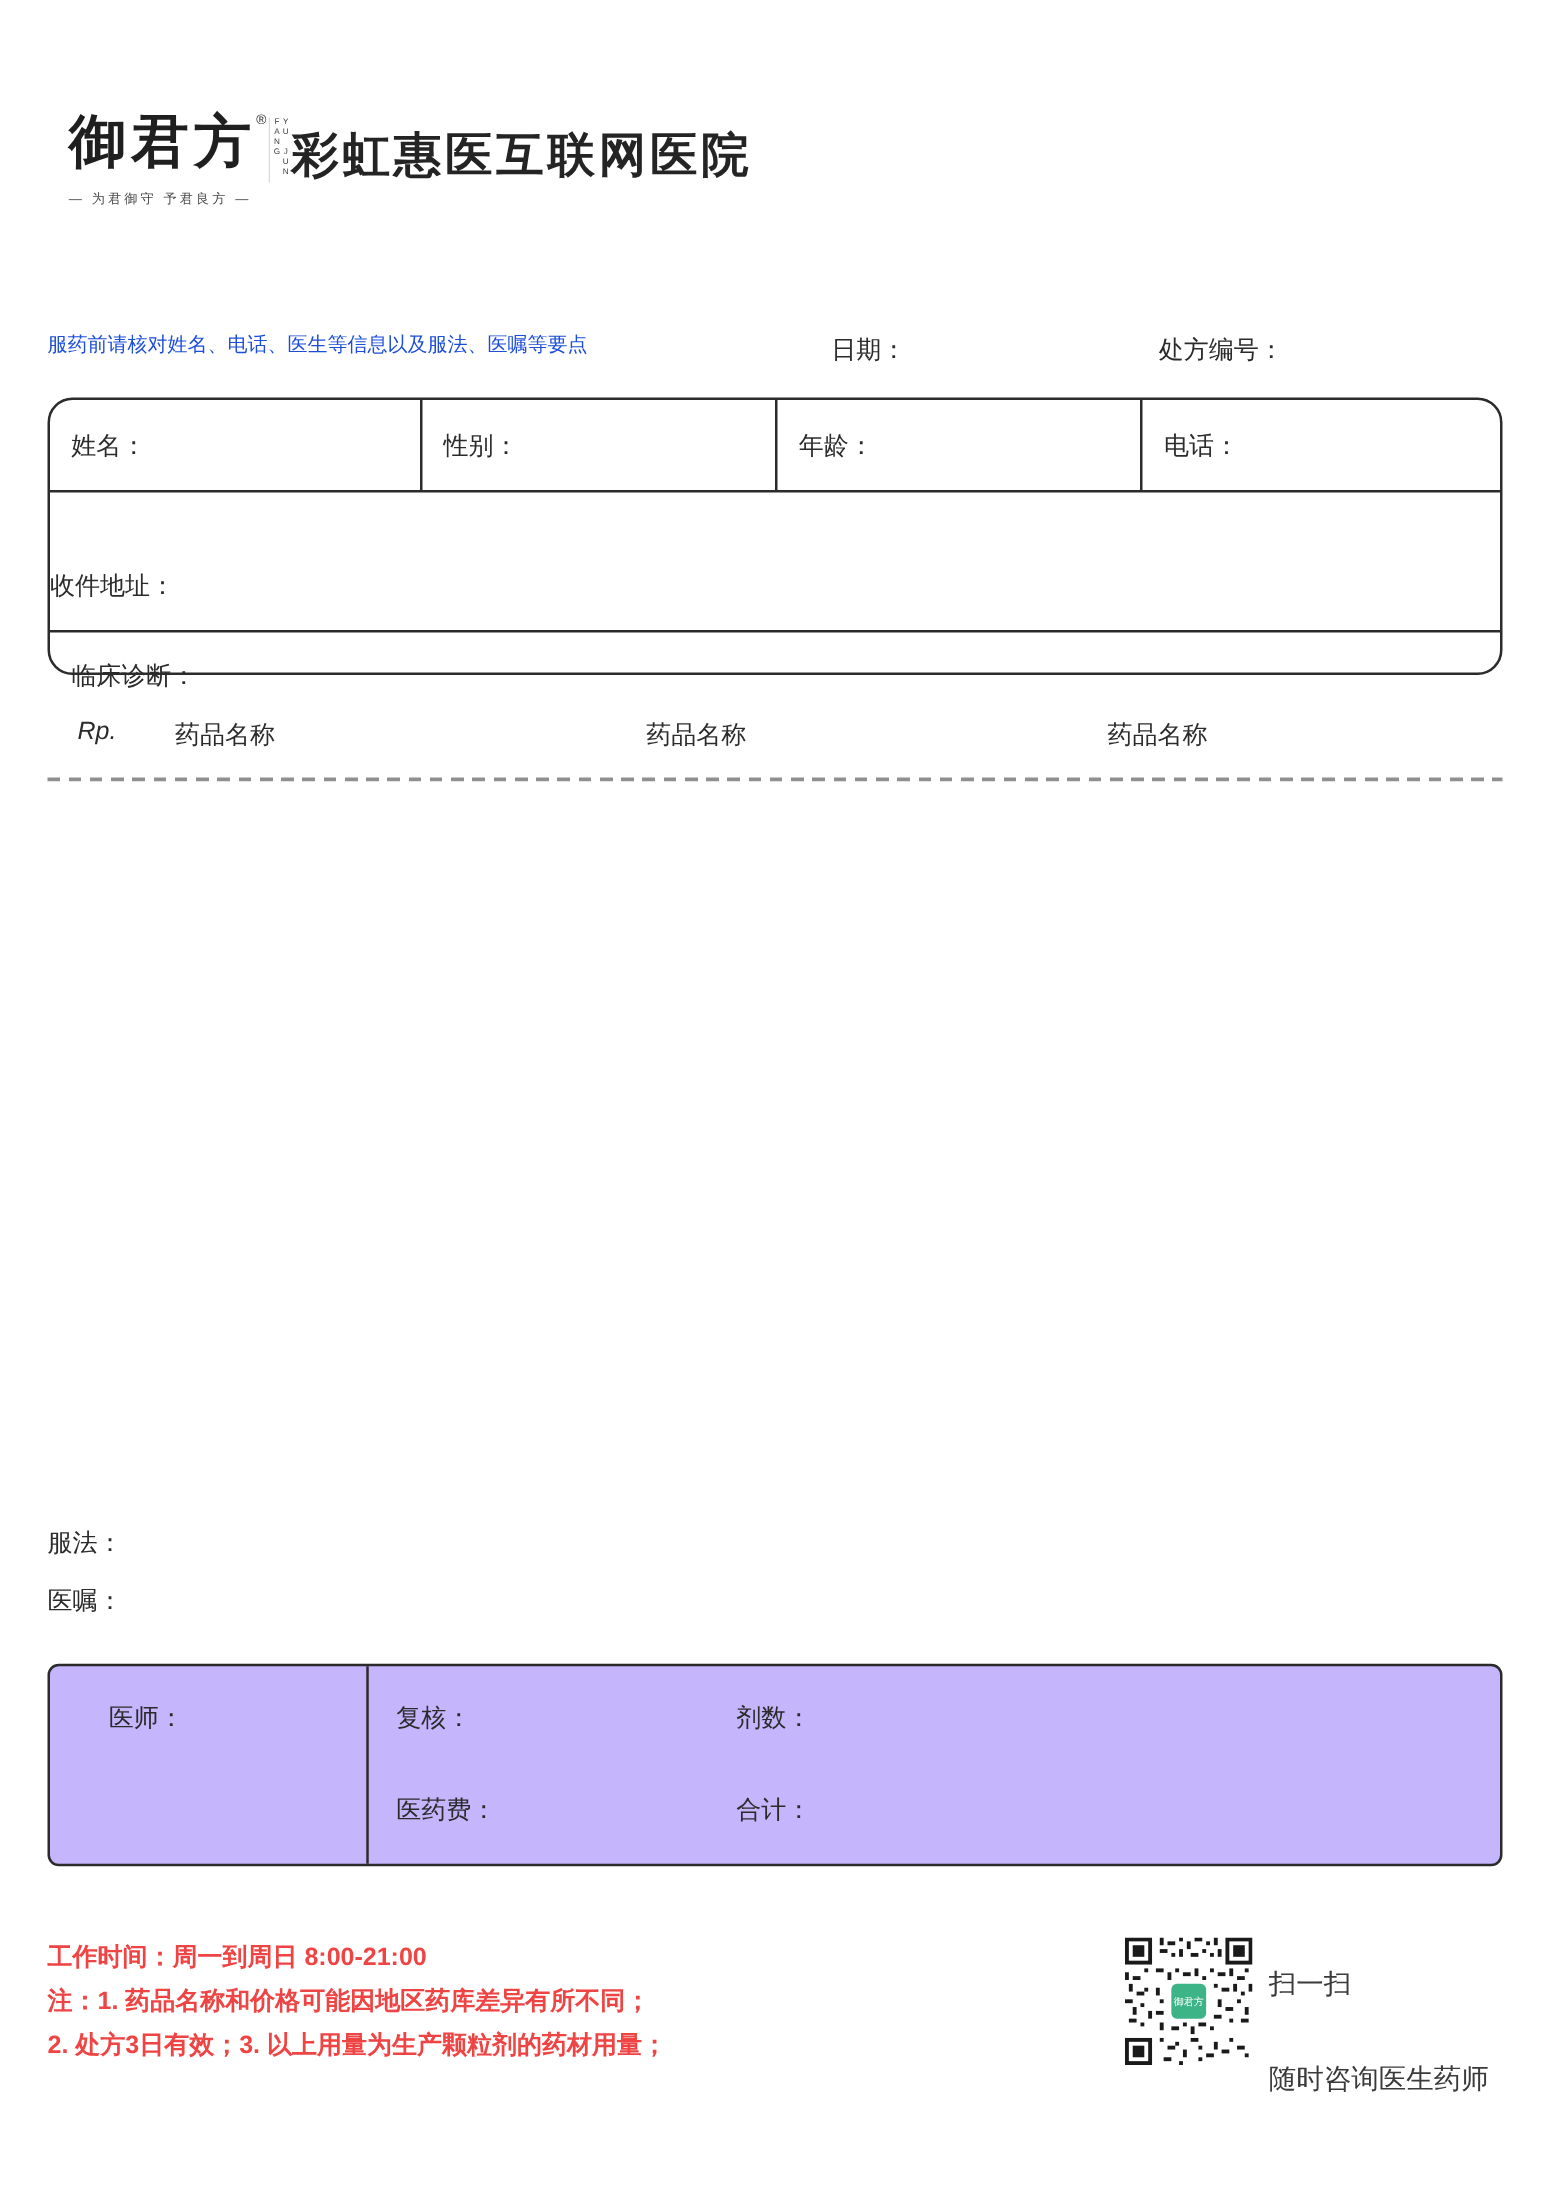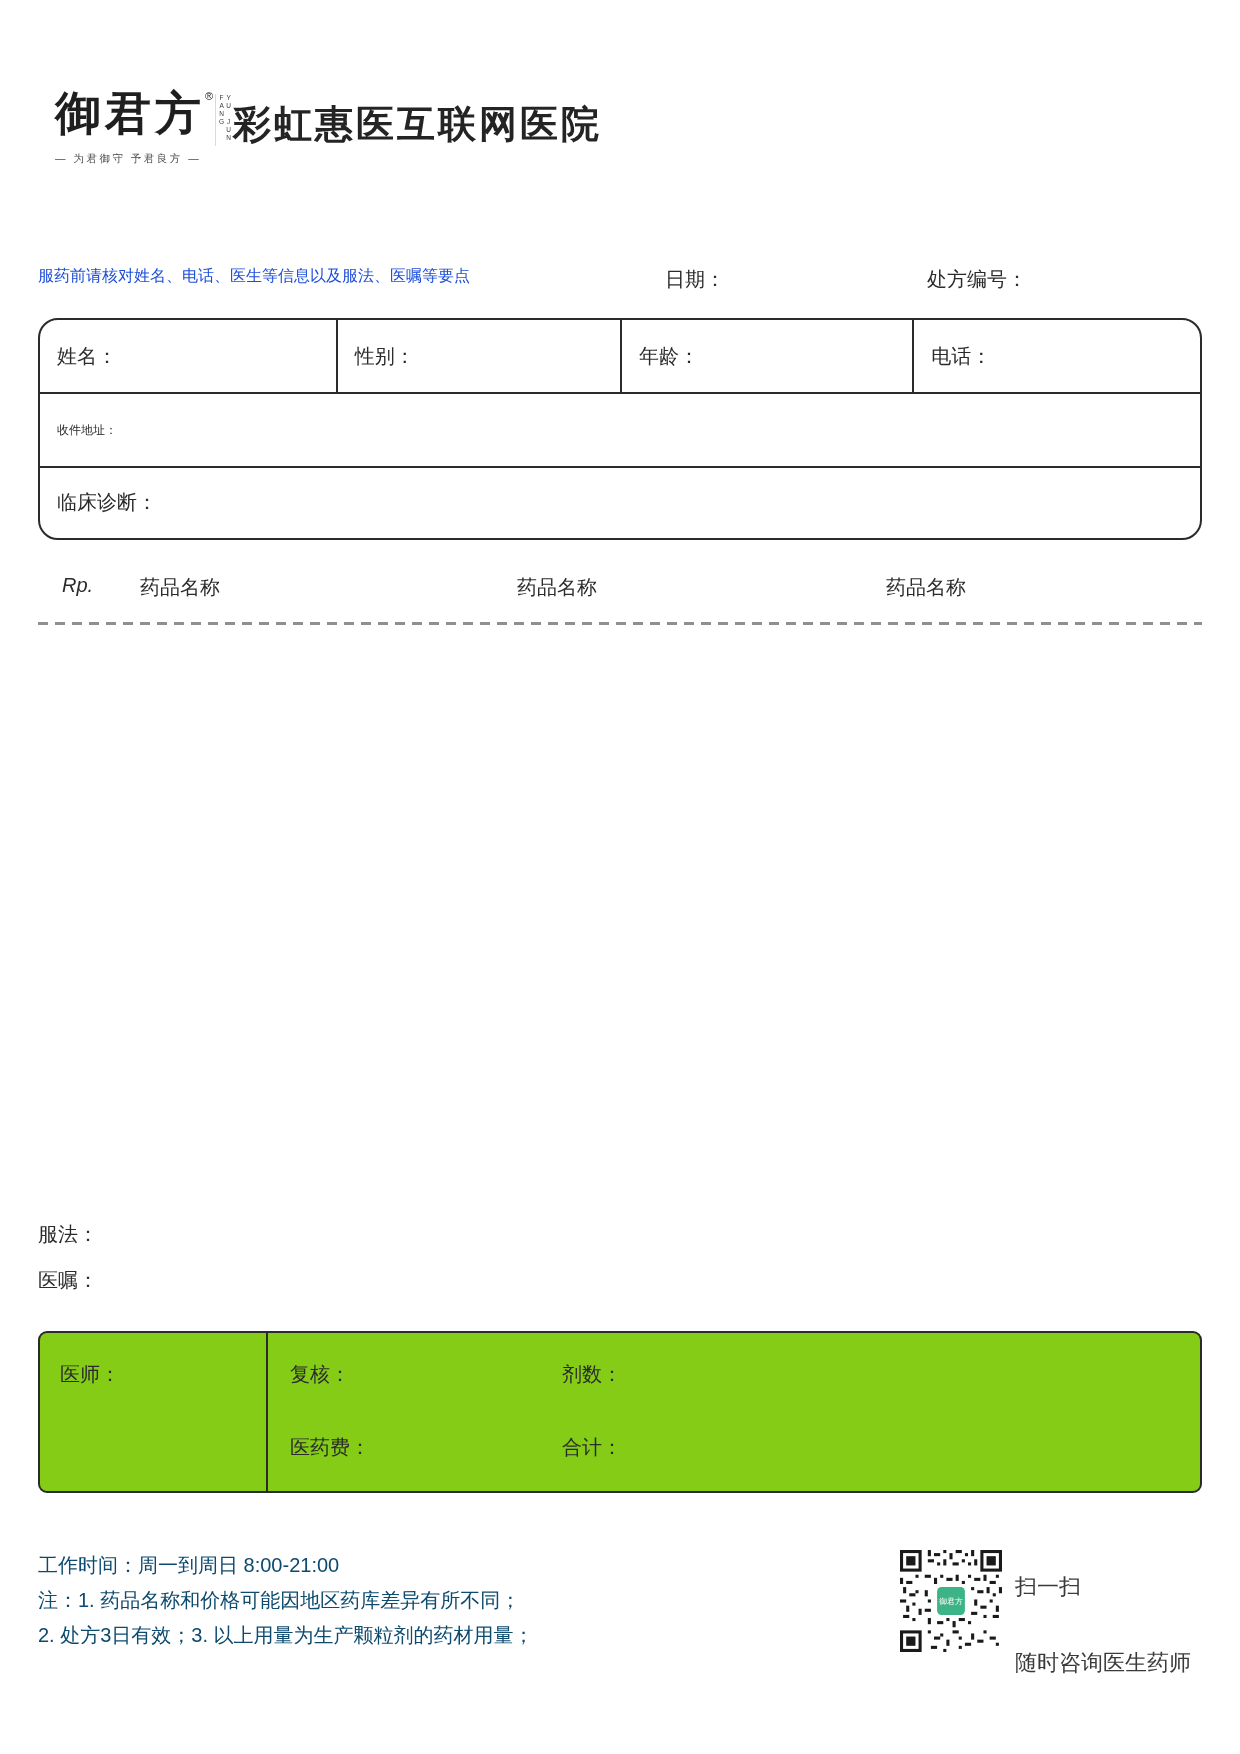--- a/index.html
+++ b/index.html
@@ -46,49 +46,49 @@
   
   .info-box {
     position: absolute; left: 38px; top: 318px; width: 1164px; height: 222px;
     border: 2px solid #2b2b2b; border-radius: 20px; background: #fff;
   }
   .info-row1 { display: flex; height: 74px; border-bottom: 2px solid #2b2b2b; }
   .info-cell { display: flex; align-items: center; padding-left: 17px; font-size: 20px; }
   .c1 { width: 25.5%; } .c2 { width: 24.5%; border-left: 2px solid #2b2b2b; }
   .c3 { width: 25.2%; border-left: 2px solid #2b2b2b; }
   .c4 { width: 24.8%; border-left: 2px solid #2b2b2b; }
-  .info-row2 { display: flex; align-items: center; height: 74px; border-bottom: 2px solid #2b2b2b; padding-left: 17px; font-size: 12px; }
+  .info-row2 { display: flex; align-items: center; height: 74px; border-bottom: 2px solid #2b2b2b; padding-left: 0; font-size: 20px; margin-top: 38px; }
   .info-row3 { display: flex; align-items: center; height: 68px; padding-left: 17px; font-size: 20px; }
 
   
   .rp-label { position: absolute; left: 62px; top: 574px; font-size: 20px; font-style: italic; }
   .drug-col { position: absolute; top: 574px; font-size: 20px; }
   .drug-col.d1 { left: 140px; } .drug-col.d2 { left: 517px; } .drug-col.d3 { left: 886px; }
   .dashed-rule {
     position: absolute; left: 38px; top: 622px; width: 1164px; height: 3px;
     background: repeating-linear-gradient(90deg, #8f8f8f 0 10px, transparent 10px 17px);
   }
 
   
   .usage-label { position: absolute; left: 38px; top: 1221px; font-size: 20px; }
   .advice-label { position: absolute; left: 38px; top: 1267px; font-size: 20px; }
 
   
   .sign-box {
     position: absolute; left: 38px; top: 1331px; width: 1164px; height: 162px;
-    border: 2px solid #2b2b2b; border-radius: 9px; display: flex; background: #84cc16;
+    border: 2px solid #2b2b2b; border-radius: 9px; display: flex; background: #c4b5fd; padding-left: 27px;
   }
   .sign-left { width: 228px; border-right: 2px solid #2b2b2b; padding: 28px 0 0 20px; font-size: 20px; }
   .sign-right { flex: 1; padding: 28px 0 0 22px; font-size: 20px; }
   .sign-row { display: flex; margin-bottom: 46px; }
   .sign-field-a { width: 272px; }
   .sign-field-b { }
 
   
-  .foot-line { position: absolute; left: 38px; font-size: 20px; color: #0c4a6e; }
+  .foot-line { position: absolute; left: 38px; font-size: 20px; color: #ef4444; font-weight: bold; }
   .fl1 { top: 1552px; } .fl2 { top: 1587px; } .fl3 { top: 1622px; }
 
   
   .qr-wrap { position: absolute; left: 900px; top: 1550px; width: 102px; height: 102px; }
   .qr-wrap svg { width: 102px; height: 102px; display: block; }
   .scan-line1 { position: absolute; left: 1015px; top: 1572px; font-size: 22px; color: #3a3a3a; text-align: center; }
   .scan-line2 { position: absolute; left: 1015px; top: 1648px; font-size: 22px; color: #3a3a3a; }
 </style>
 </head>
 <body>

